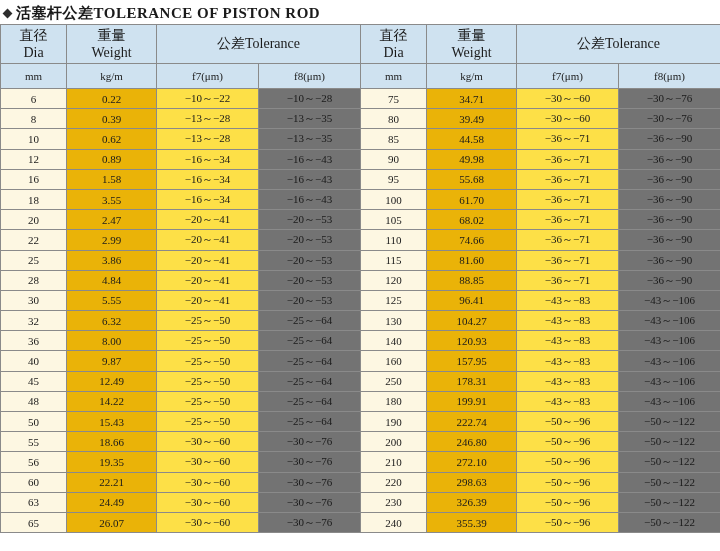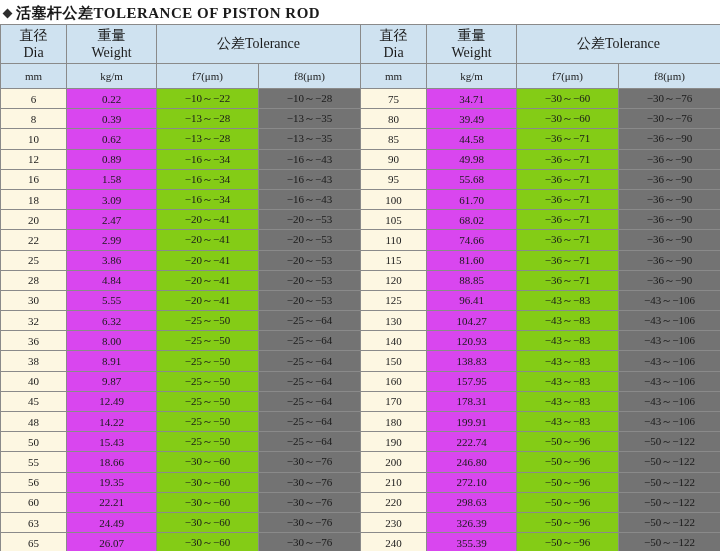--- a/index.html
+++ b/index.html
@@ -68,22 +68,22 @@
     height: 22px;
     padding: 1px 0;
   }
   
   tr.data td {
     height: 19.2px;
     font-size: 11px;
     padding: 0;
   }
   td.c-dia  { background: #fdf7e2; }
-  td.c-wt   { background: #d946ef; }
-  td.c-f7   { background: #84cc16; }
+  td.c-wt   { background: #eab308; }
+  td.c-f7   { background: #fde047; }
   td.c-f8   { background: #737373; }
   
   col.dia { width: 66px; }
   col.wt  { width: 90px; }
   col.f7  { width: 102px; }
   col.f8  { width: 102px; }
 </style>
 </head>
 <body>
 
@@ -171,21 +171,21 @@
           <td class="c-wt">1.58</td>
           <td class="c-f7">−16～−34</td>
           <td class="c-f8">−16～−43</td>
           <td class="c-dia">95</td>
           <td class="c-wt">55.68</td>
           <td class="c-f7">−36～−71</td>
           <td class="c-f8">−36～−90</td>
         </tr>
         <tr class="data">
           <td class="c-dia">18</td>
-          <td class="c-wt">3.09</td>
+          <td class="c-wt">3.55</td>
           <td class="c-f7">−16～−34</td>
           <td class="c-f8">−16～−43</td>
           <td class="c-dia">100</td>
           <td class="c-wt">61.70</td>
           <td class="c-f7">−36～−71</td>
           <td class="c-f8">−36～−90</td>
         </tr>
         <tr class="data">
           <td class="c-dia">20</td>
           <td class="c-wt">2.47</td>
@@ -250,45 +250,35 @@
           <td class="c-dia">36</td>
           <td class="c-wt">8.00</td>
           <td class="c-f7">−25～−50</td>
           <td class="c-f8">−25～−64</td>
           <td class="c-dia">140</td>
           <td class="c-wt">120.93</td>
           <td class="c-f7">−43～−83</td>
           <td class="c-f8">−43～−106</td>
         </tr>
         <tr class="data">
-          <td class="c-dia">38</td>
-          <td class="c-wt">8.91</td>
-          <td class="c-f7">−25～−50</td>
-          <td class="c-f8">−25～−64</td>
-          <td class="c-dia">150</td>
-          <td class="c-wt">138.83</td>
-          <td class="c-f7">−43～−83</td>
-          <td class="c-f8">−43～−106</td>
-        </tr>
-        <tr class="data">
           <td class="c-dia">40</td>
           <td class="c-wt">9.87</td>
           <td class="c-f7">−25～−50</td>
           <td class="c-f8">−25～−64</td>
           <td class="c-dia">160</td>
           <td class="c-wt">157.95</td>
           <td class="c-f7">−43～−83</td>
           <td class="c-f8">−43～−106</td>
         </tr>
         <tr class="data">
           <td class="c-dia">45</td>
           <td class="c-wt">12.49</td>
           <td class="c-f7">−25～−50</td>
           <td class="c-f8">−25～−64</td>
-          <td class="c-dia">170</td>
+          <td class="c-dia">250</td>
           <td class="c-wt">178.31</td>
           <td class="c-f7">−43～−83</td>
           <td class="c-f8">−43～−106</td>
         </tr>
         <tr class="data">
           <td class="c-dia">48</td>
           <td class="c-wt">14.22</td>
           <td class="c-f7">−25～−50</td>
           <td class="c-f8">−25～−64</td>
           <td class="c-dia">180</td>

